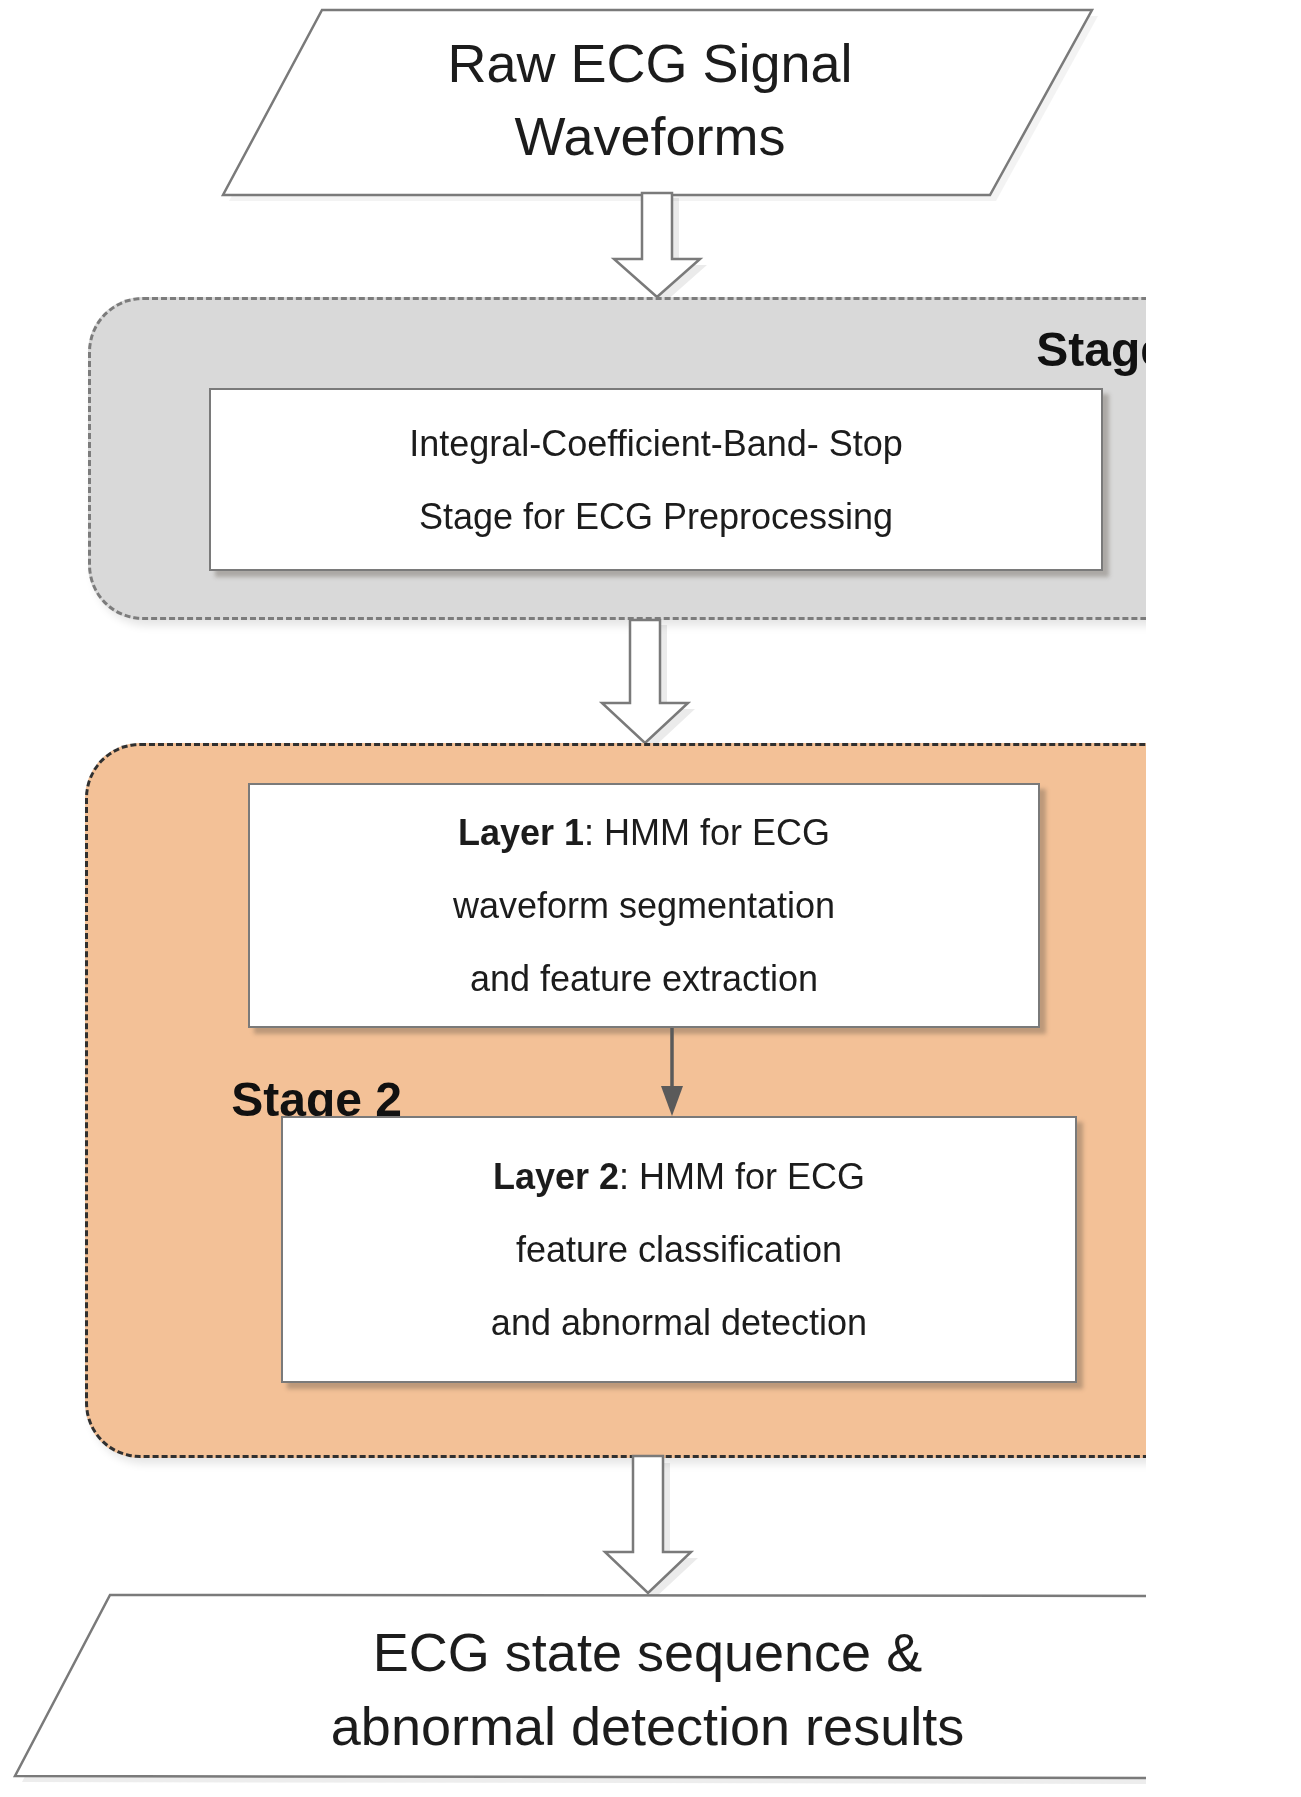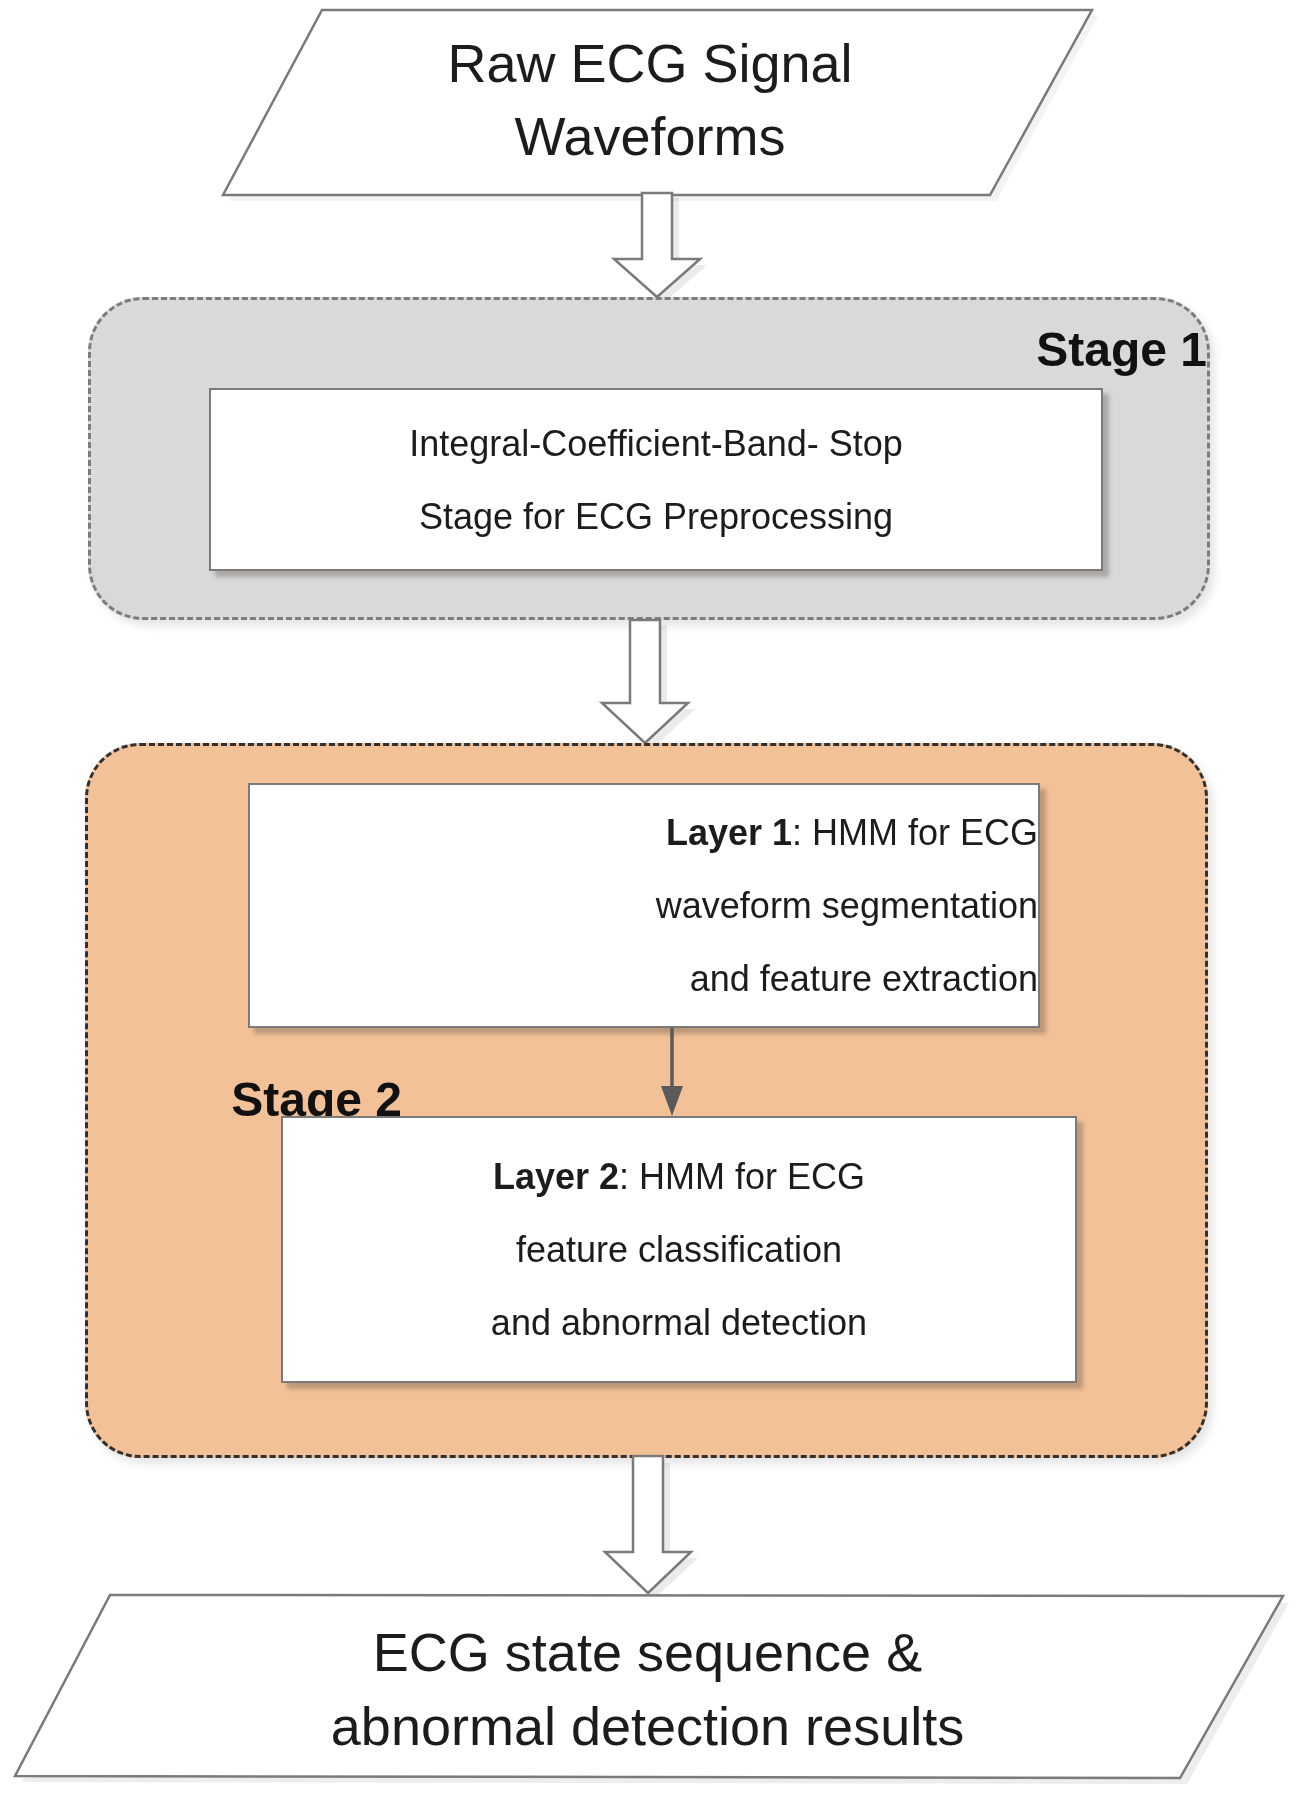--- a/index.html
+++ b/index.html
@@ -1,17 +1,17 @@
 <!DOCTYPE html>
 <html><head>
 <meta charset="utf-8">
 <style>
   html,body{margin:0;padding:0;background:#ffffff;}
   #canvas{
-    position:relative;width:1301px;height:1797px;background:#ffffff;overflow:hidden;
+    position:relative;width:1146px;height:1797px;background:#ffffff;overflow:hidden;
     font-family:"Liberation Sans","DejaVu Sans",sans-serif;color:#1c1c1c;
   }
   .abs{position:absolute;}
   svg{display:block;overflow:visible;}
   
   .node-text{
     position:absolute;text-align:center;font-size:54px;line-height:73px;color:#1c1c1c;
     letter-spacing:0px;
   }
   .b{font-weight:bold;}
@@ -30,21 +30,21 @@
     background:#f3c197;border:3px dashed #303030;
   }
   
   .white-box{
     position:absolute;background:#ffffff;border:2.5px solid #7a7a7a;box-sizing:border-box;
     box-shadow:6px 6px 4px rgba(90,80,70,0.35);
     display:flex;flex-direction:column;justify-content:center;
     text-align:center;font-size:36px;line-height:73px;
   }
   #stage1-box{left:118px;top:88px;width:894px;height:183px;}
-  #layer1-box{left:160px;top:37px;width:792px;height:245px;text-align:right;}
+  #layer1-box{left:160px;top:37px;width:792px;height:245px;}
   #layer2-box{left:193px;top:370px;width:796px;height:267px;}
   #stage1-label{position:absolute;left:0;right:0;top:13px;text-align:right;margin-top:9px;}
   #stage2-label{position:absolute;left:14px;top:326px;width:300px;text-align:right;}
 </style>
 </head>
 <body>
 
 <div id="canvas">
 
   <div class="abs" style="left:200px;top:5px;width:900px;height:195px;">

